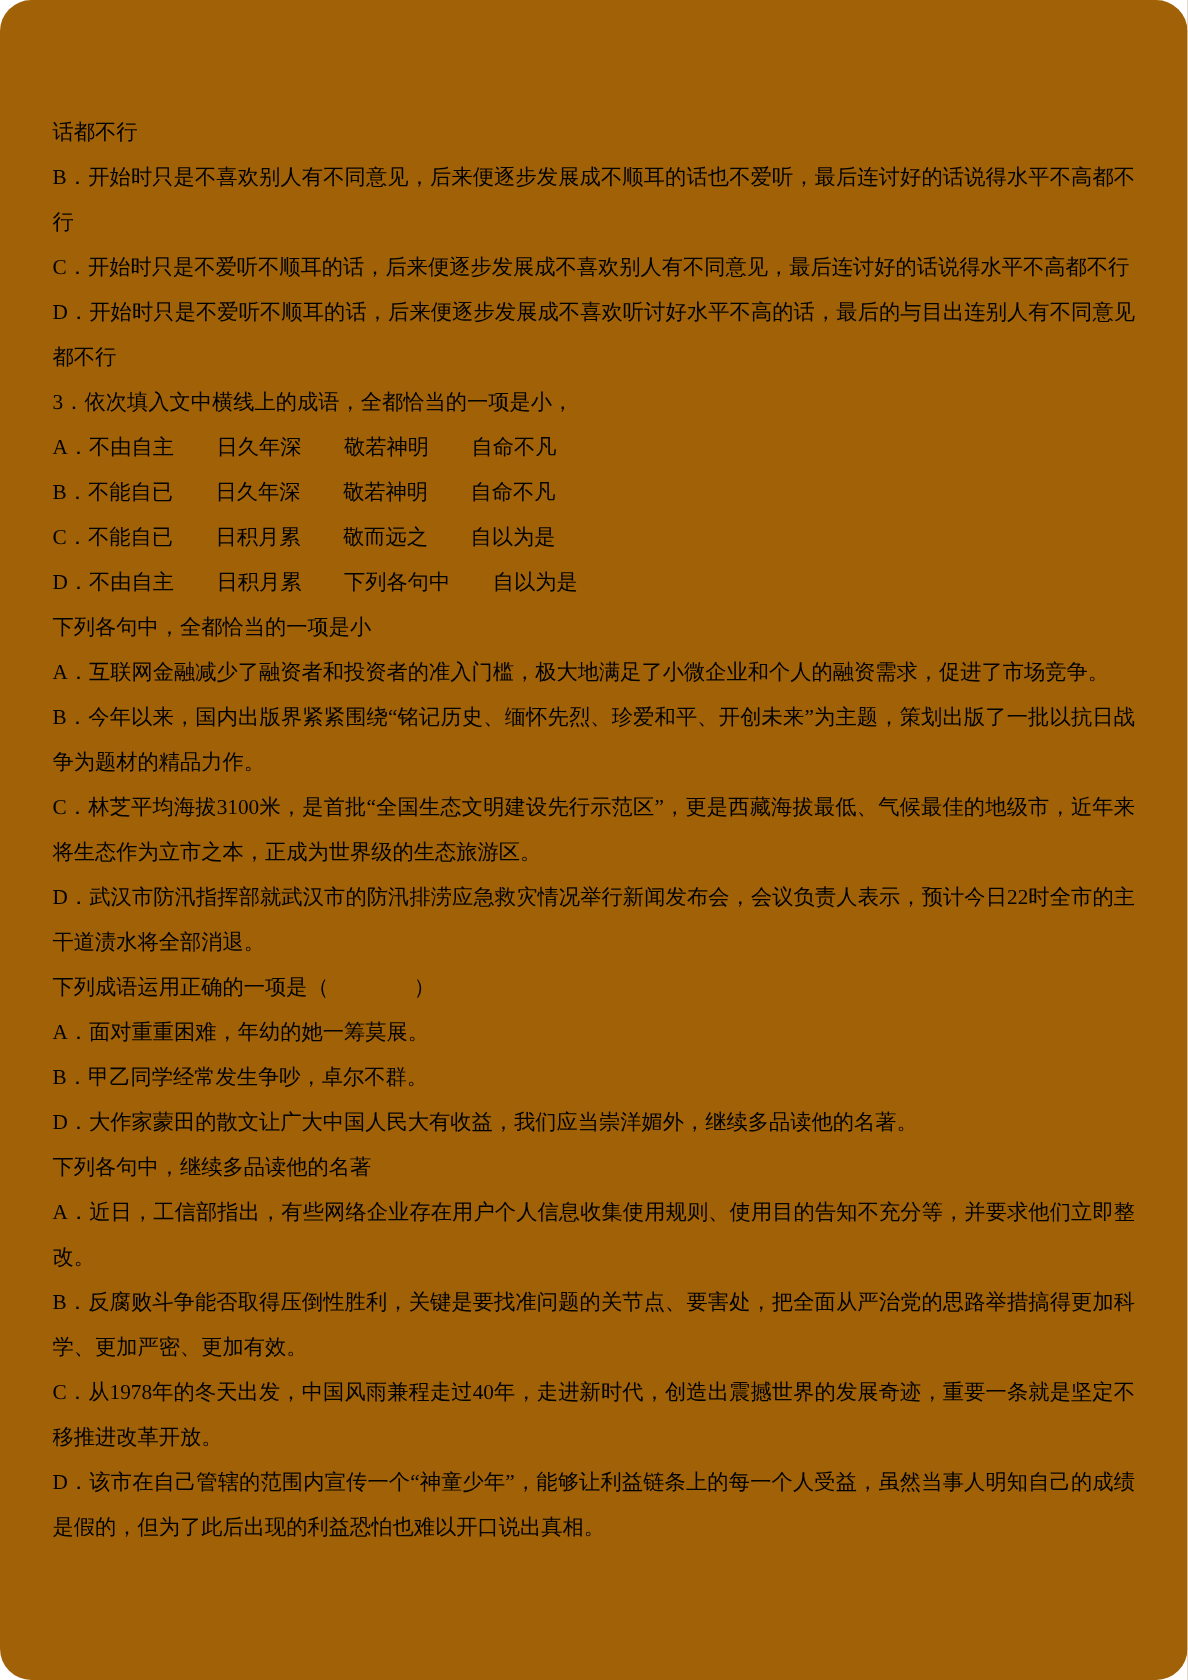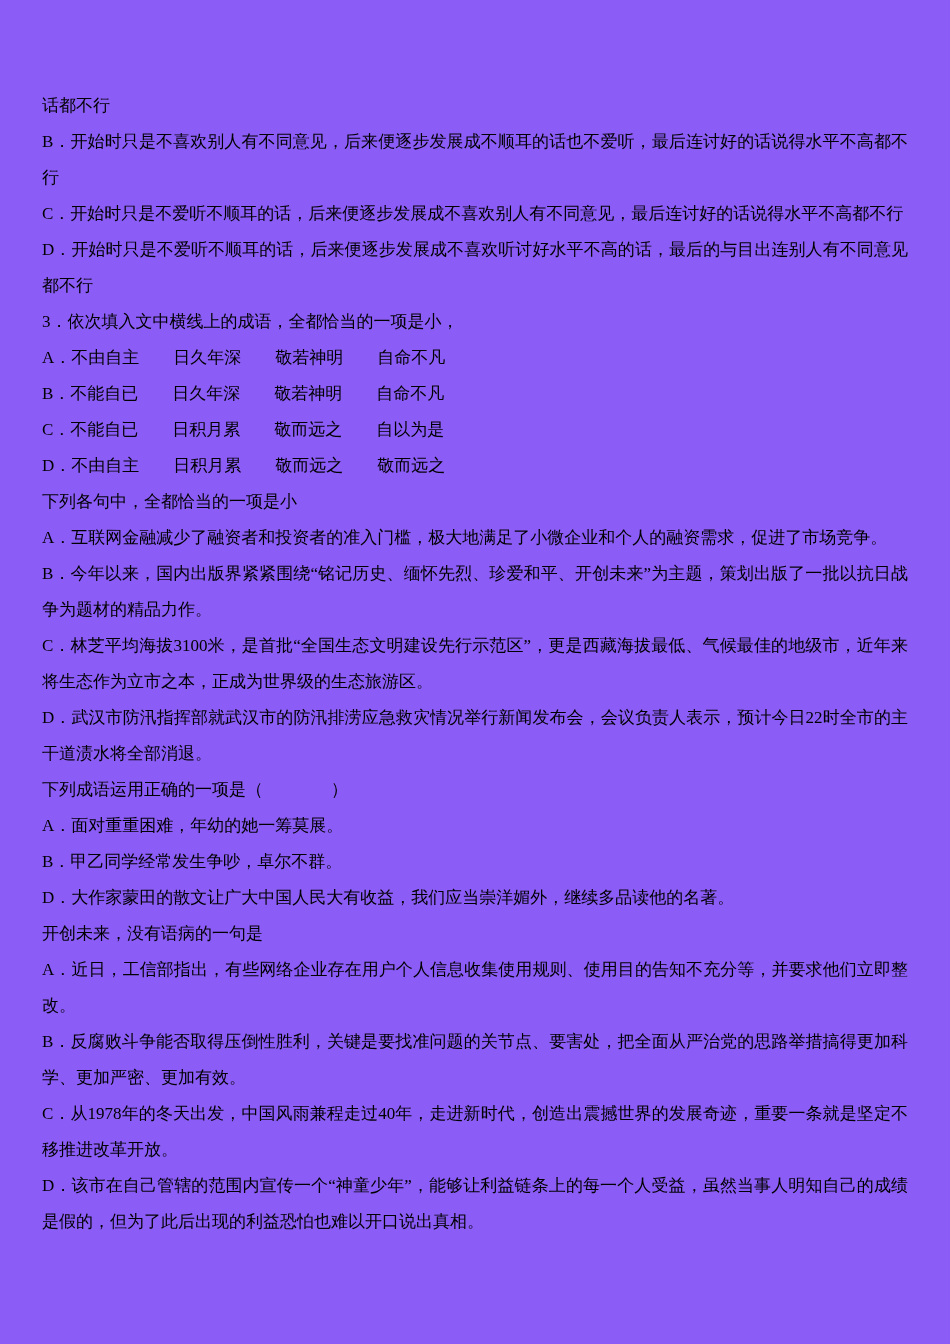--- a/index.html
+++ b/index.html
@@ -5,55 +5,56 @@
   html, body {
     margin: 0;
     padding: 0;
     background: #ffffff;
   }
   .page {
     position: relative;
     width: 950px;
     min-height: 1344px;
     margin: 0 auto;
-    background: #8b5cf6;
+    background: #a16207;
     box-sizing: border-box;
     padding: 88px 42px 60px 42px;
     font-family: "Liberation Serif", "DejaVu Serif", serif;
     font-size: 17px;
     line-height: 36px;
     color: #000000;
+    border-radius: 25px;
   }
   .page p {
     margin: 0;
     padding: 0;
     text-align: justify;
     word-break: break-all;
   }
 </style>
 </head>
 <body>
 
 <div class="page">
   <p>话都不行</p>
   <p>B．开始时只是不喜欢别人有不同意见，后来便逐步发展成不顺耳的话也不爱听，最后连讨好的话说得水平不高都不行</p>
   <p>C．开始时只是不爱听不顺耳的话，后来便逐步发展成不喜欢别人有不同意见，最后连讨好的话说得水平不高都不行</p>
   <p>D．开始时只是不爱听不顺耳的话，后来便逐步发展成不喜欢听讨好水平不高的话，最后的与目出连别人有不同意见都不行</p>
   <p>3．依次填入文中横线上的成语，全都恰当的一项是小，</p>
   <p>A．不由自主　　日久年深　　敬若神明　　自命不凡</p>
   <p>B．不能自已　　日久年深　　敬若神明　　自命不凡</p>
   <p>C．不能自已　　日积月累　　敬而远之　　自以为是</p>
-  <p>D．不由自主　　日积月累　　敬而远之　　敬而远之</p>
+  <p>D．不由自主　　日积月累　　下列各句中　　自以为是</p>
   <p>下列各句中，全都恰当的一项是小</p>
   <p>A．互联网金融减少了融资者和投资者的准入门槛，极大地满足了小微企业和个人的融资需求，促进了市场竞争。</p>
   <p>B．今年以来，国内出版界紧紧围绕“铭记历史、缅怀先烈、珍爱和平、开创未来”为主题，策划出版了一批以抗日战争为题材的精品力作。</p>
   <p>C．林芝平均海拔3100米，是首批“全国生态文明建设先行示范区”，更是西藏海拔最低、气候最佳的地级市，近年来将生态作为立市之本，正成为世界级的生态旅游区。</p>
   <p>D．武汉市防汛指挥部就武汉市的防汛排涝应急救灾情况举行新闻发布会，会议负责人表示，预计今日22时全市的主干道渍水将全部消退。</p>
   <p>下列成语运用正确的一项是（　　　　）</p>
   <p>A．面对重重困难，年幼的她一筹莫展。</p>
   <p>B．甲乙同学经常发生争吵，卓尔不群。</p>
   <p>D．大作家蒙田的散文让广大中国人民大有收益，我们应当崇洋媚外，继续多品读他的名著。</p>
-  <p>开创未来，没有语病的一句是</p>
+  <p>下列各句中，继续多品读他的名著</p>
   <p>A．近日，工信部指出，有些网络企业存在用户个人信息收集使用规则、使用目的告知不充分等，并要求他们立即整改。</p>
   <p>B．反腐败斗争能否取得压倒性胜利，关键是要找准问题的关节点、要害处，把全面从严治党的思路举措搞得更加科学、更加严密、更加有效。</p>
   <p>C．从1978年的冬天出发，中国风雨兼程走过40年，走进新时代，创造出震撼世界的发展奇迹，重要一条就是坚定不移推进改革开放。</p>
   <p>D．该市在自己管辖的范围内宣传一个“神童少年”，能够让利益链条上的每一个人受益，虽然当事人明知自己的成绩是假的，但为了此后出现的利益恐怕也难以开口说出真相。</p>
 </div>
 
 </body></html>

